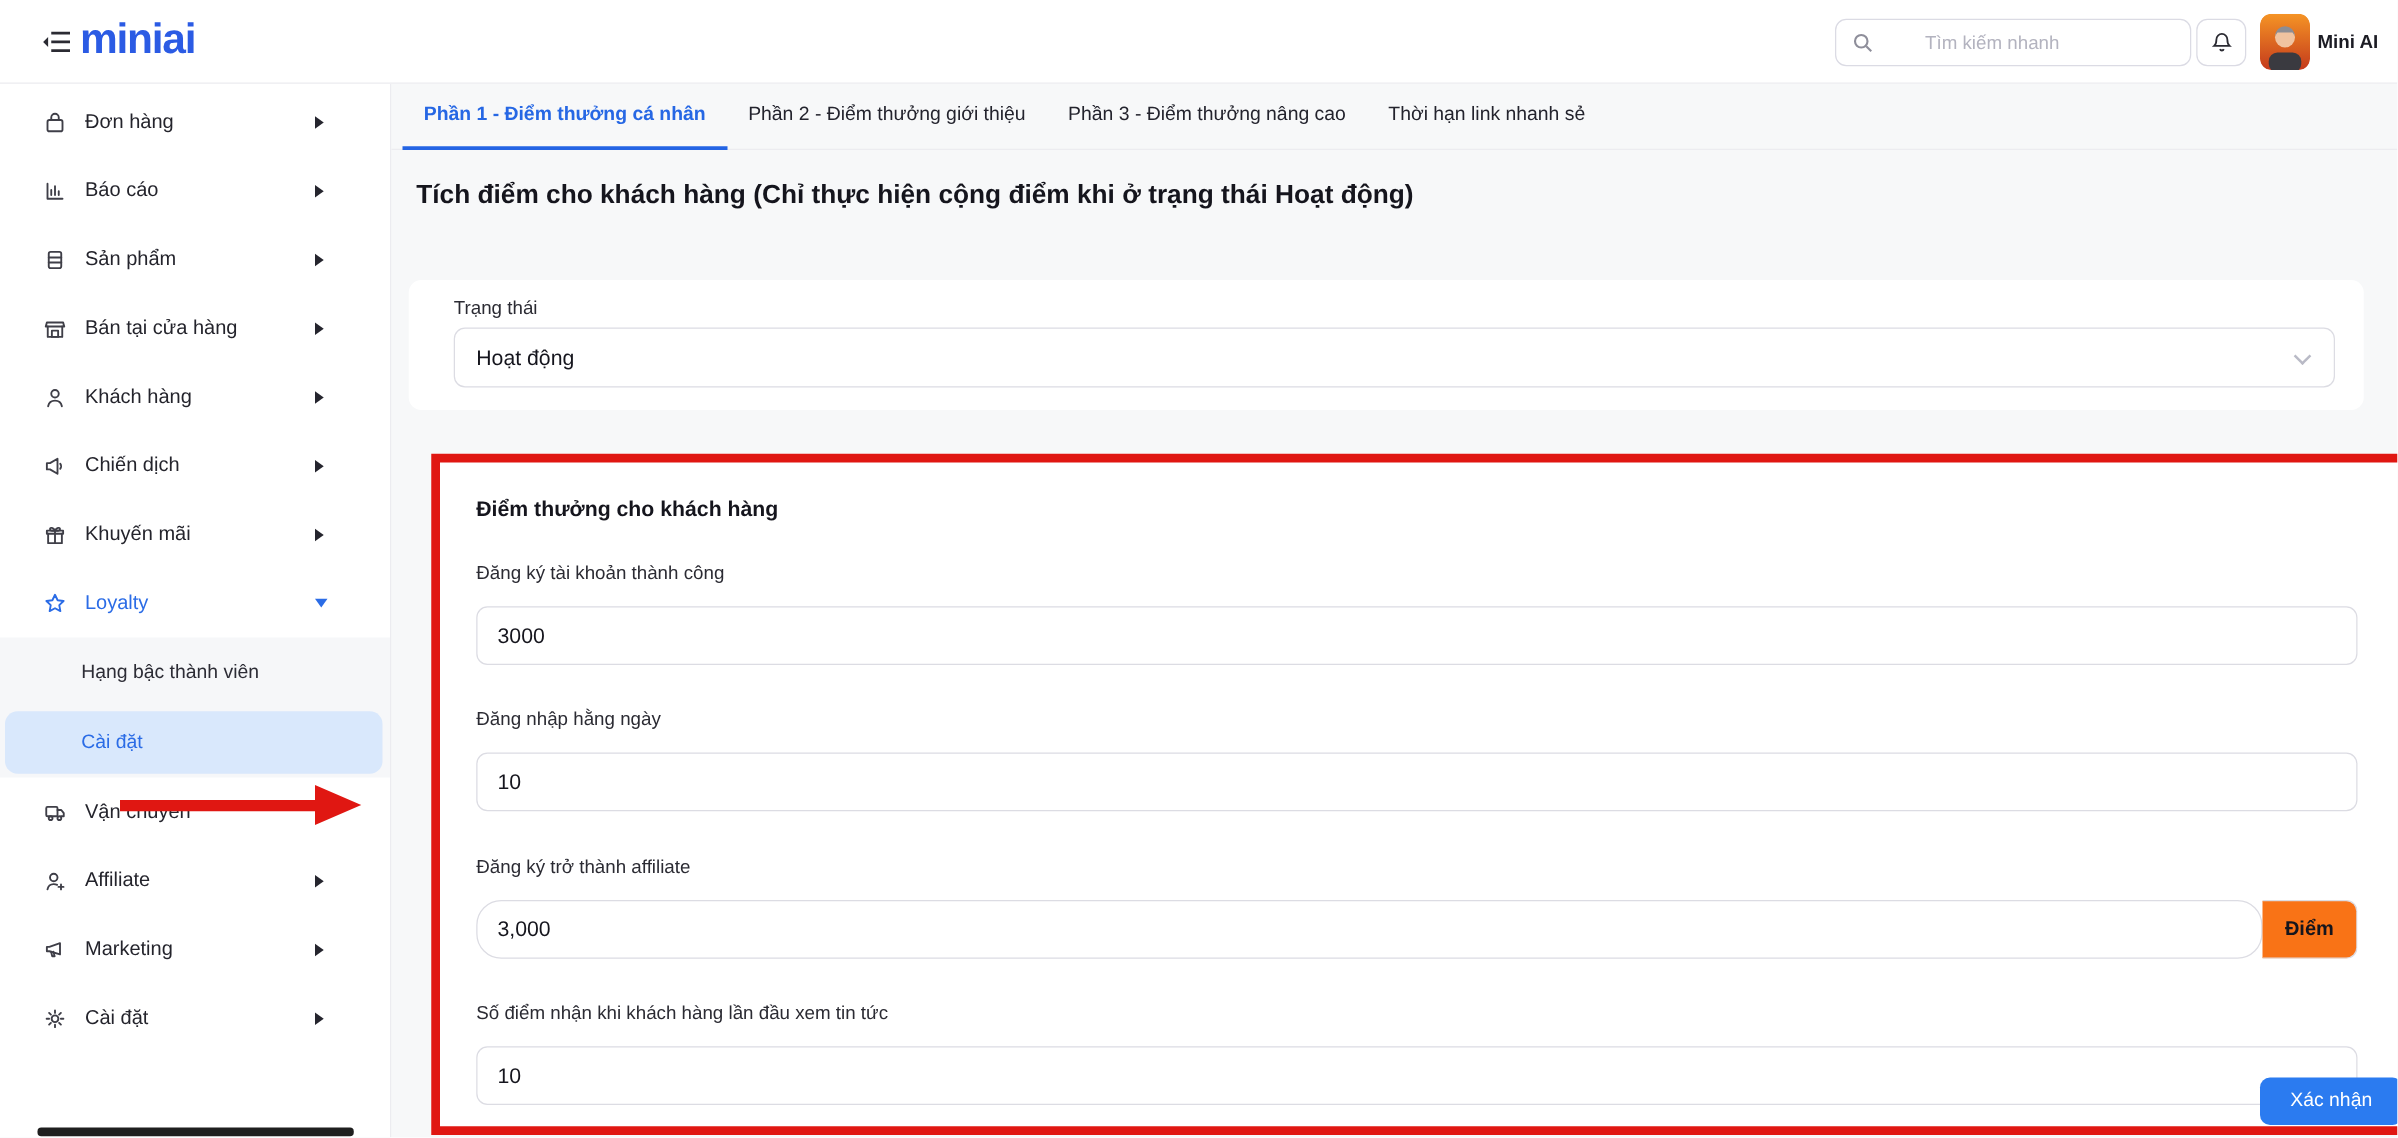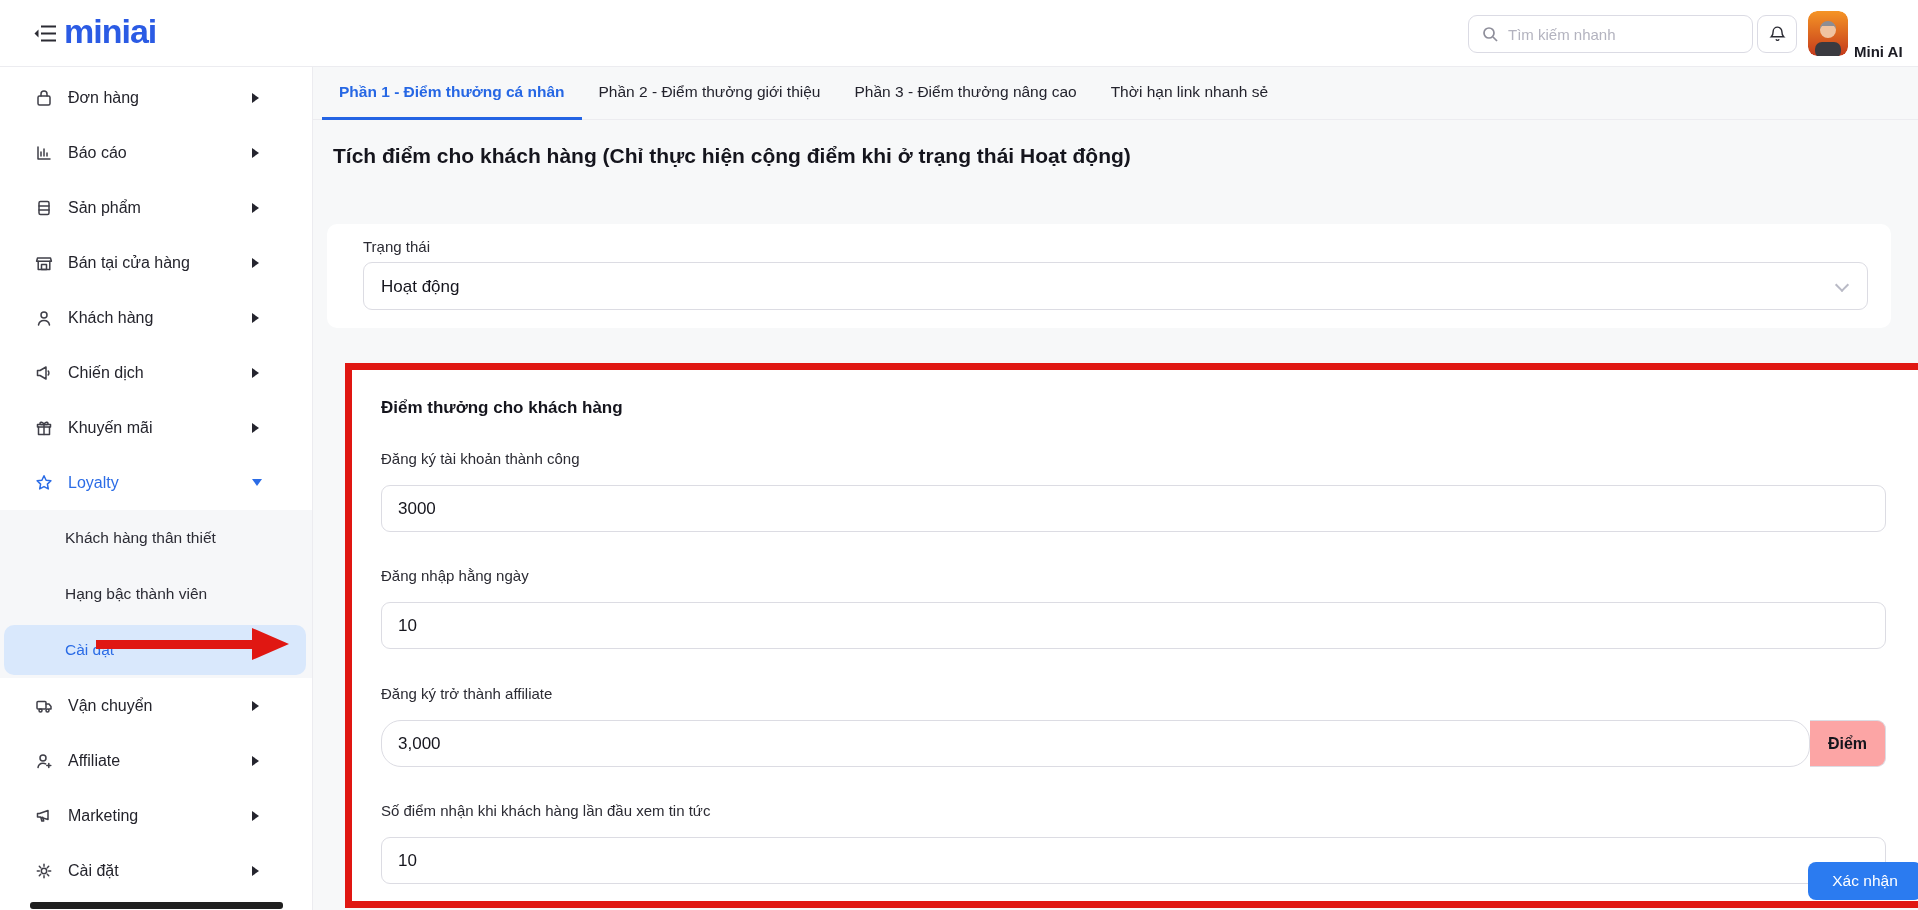--- a/index.html
+++ b/index.html
@@ -4,26 +4,26 @@
 <style>
   * { margin:0; padding:0; box-sizing:border-box; }
   html,body { background:#ffffff; }
   body { font-family:"Liberation Sans", sans-serif; }
   .page { position:relative; width:1918px; height:910px; overflow:hidden; background:#f7f8f9;padding-left:16px; }
 
   
   .header { position:absolute; left:0; top:0; width:1918px; height:67px; background:#fff; border-bottom:1px solid #ececf0; z-index:30; }
   .burger { position:absolute; left:33px; top:24px; width:24px; height:19px; cursor:pointer; }
   .logo { position:absolute; left:64px; top:12px; font-size:34px; font-weight:800; letter-spacing:-1px; color:#2b5be4; }
-  .search-box { position:absolute; left:1468px; top:15px; width:285px; height:38px; border:1px solid #dbdbe4; border-radius:9px; background:#fff; display:flex; align-items:center; padding-left:12px; }
+  .search-box { position:absolute; left:1468px; top:15px; width:285px; height:38px; border:1px solid #dbdbe4; border-radius:9px; background:#fff; display:flex; align-items:center; padding-left:12px;gap:32px; }
   .search-box input { border:0; outline:none; flex:1; font-size:15px; color:#3a3a44; background:transparent; margin-left:9px; font-family:inherit; }
   .search-box input::placeholder { color:#b3b3bf; }
   .bell-btn { position:absolute; left:1757px; top:15px; width:40px; height:38px; border:1px solid #dbdbe4; border-radius:9px; background:#fff; display:flex; align-items:center; justify-content:center; }
   .avatar { position:absolute; left:1808px; top:11px; width:40px; height:45px; border-radius:9px; overflow:hidden; }
-  .user-name { position:absolute; left:1854px; top:0; height:67px; display:flex; align-items:center; font-size:15px; font-weight:bold; color:#1c1c24;margin-top:18px; }
+  .user-name { position:absolute; left:1854px; top:0; height:67px; display:flex; align-items:center; font-size:15px; font-weight:bold; color:#1c1c24; }
 
   
   .sidebar { position:absolute; left:0; top:67px; width:313px; height:843px; background:#fff; border-right:1px solid #ececf0; z-index:20; }
   .side-menu { padding-top:3px; }
   .side-item { position:relative; height:55px; display:flex; align-items:center; cursor:pointer; }
   .s-icon { position:absolute; left:34px; top:50%; transform:translateY(-50%); width:20px; height:20px; }
   .s-icon svg { display:block; }
   .s-label { position:absolute; left:68px; font-size:16px; color:#24242c; white-space:nowrap; }
   .side-item.active .s-label { color:#2b6ce6; }
   .caret { position:absolute; left:252px; width:0; height:0; }
@@ -56,21 +56,21 @@
   .select-box { position:absolute; left:36px; top:38px; width:1505px; height:48px; border:1px solid #dcdce3; border-radius:9px; background:#fff; cursor:pointer; }
   .select-box .sel-text { position:absolute; left:17px; top:0; height:48px; display:flex; align-items:center; font-size:17px; color:#15151d; }
   .sel-chevron { position:absolute; right:20px; top:17px; width:10px; height:10px; border-right:2px solid #b9bac6; border-bottom:2px solid #b9bac6; transform:rotate(45deg); }
 
   .red-section { position:absolute; left:345px; top:363px; width:1586px; height:545px; background:#fff; border:7px solid #e01712; z-index:6; }
   .sec-title { position:absolute; left:29px; top:28px; font-size:17px; font-weight:bold; color:#15151d; }
   .f-label { font-size:15px; color:#2b2b33; white-space:nowrap; }
   .field-label { position:absolute; left:29px; }
   .field-input { position:absolute; left:29px; width:1505px; height:47px; border:1px solid #dcdce3; border-radius:9px; font-size:17px; color:#15151d; padding:0 16px; outline:none; background:#fff; font-family:inherit; }
   .field-input.has-suffix { width:1429px; border-radius:9px 0 0 9px; }
-  .input-suffix { position:absolute; left:1458px; width:76px; height:47px; background:#fca5a5; border:1px solid #dcdce3; border-left:0; border-radius:0 9px 9px 0; display:flex; align-items:center; justify-content:center; font-size:16px; font-weight:bold; color:#15151d; }
+  .input-suffix { position:absolute; left:1458px; width:76px; height:47px; background:#f97316; border:1px solid #dcdce3; border-left:0; border-radius:0 9px 9px 0; display:flex; align-items:center; justify-content:center; font-size:16px; font-weight:bold; color:#15151d; }
 
   .confirm-btn { position:absolute; left:1786px; top:862px; width:114px; height:38px; background:#2b7bf0; border:0; border-radius:8px; color:#fff; font-size:15.5px; font-family:inherit; cursor:pointer; z-index:15;margin-left:22px; }
 </style>
 </head>
 <body>
 
 <div class="page">
 
   <div class="header">
     <div class="burger">
@@ -193,23 +193,20 @@
           <span class="s-icon">
             <svg width="20" height="20" viewBox="0 0 20 20" fill="none" stroke="#2b6ce6" stroke-width="1.5" stroke-linejoin="round">
               <path d="M10 2.8l2.1 4.4 4.8.6-3.5 3.3 0.9 4.8L10 13.6l-4.3 2.3 0.9-4.8L3.1 7.8l4.8-.6z"></path>
             </svg>
           </span>
           <span class="s-label">Loyalty</span>
           <span class="caret caret-down"></span>
         </div>
         <div class="submenu">
           <div class="sub-item">
-            <span>Khách hàng thân thiết</span>
-          </div>
-          <div class="sub-item">
             <span>Hạng bậc thành viên</span>
           </div>
           <div class="sub-item active">
             <span>Cài đặt</span>
           </div>
         </div>
         <div class="side-item">
           <span class="s-icon">
             <svg width="20" height="20" viewBox="0 0 20 20" fill="none" stroke="#3f3f48" stroke-width="1.5" stroke-linecap="round" stroke-linejoin="round">
               <rect x="3" y="5.5" width="9" height="7.5" rx="1"></rect>

